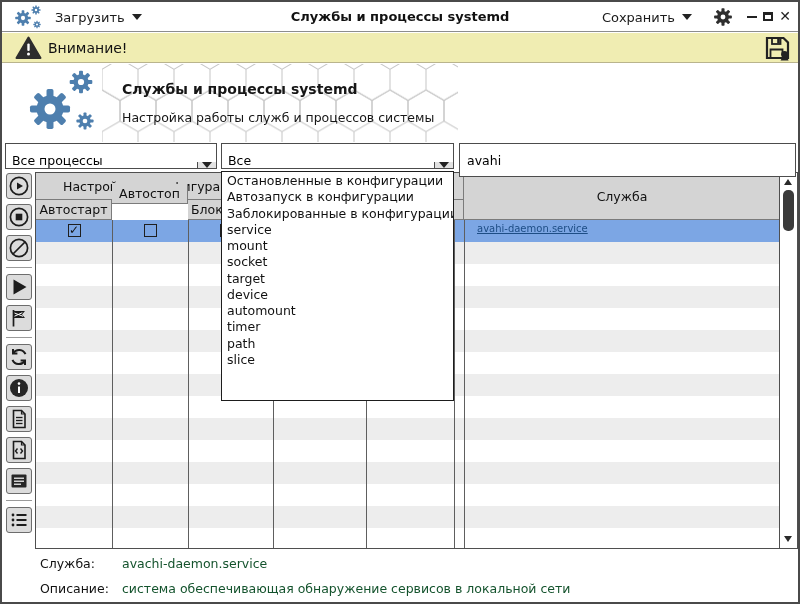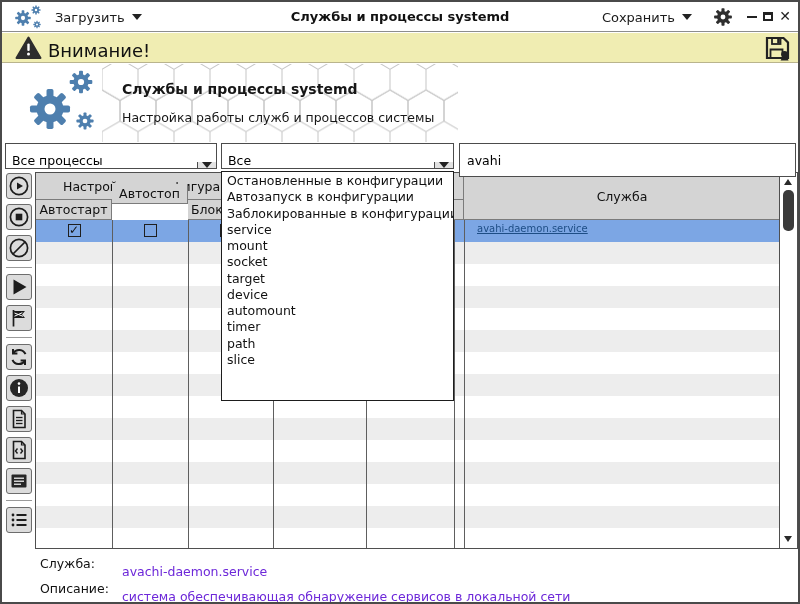--- a/index.html
+++ b/index.html
@@ -30,21 +30,21 @@
   .winbtn { position:absolute; top:0; width:16px; height:28px; display:flex;
     align-items:center; justify-content:center; cursor:pointer; color:#222; }
   .btn-min { right:38px; } .btn-max { right:22px; } .btn-close { right:5px; font-size:14px; }
   .min-shape { width:10px; height:2px; background:#222; margin-top:2px; }
   .max-shape { width:10px; height:9px; border:2px solid #222; border-top-width:3px; }
 
   
   .warnbar { position:absolute; left:0; top:31px; width:100%; height:30px;
     background:#f0edb2; border-bottom:1px solid #b9b48d; }
   .warn-icon { position:absolute; left:13px; top:3px; }
-  .warn-text { position:absolute; left:46px; top:7px; font-size:18px; color:#111; }
+  .warn-text { position:absolute; left:46px; top:7px; font-size:14px; color:#111; }
   .warn-save { position:absolute; right:7px; top:2px; cursor:pointer; background:none; border:none; padding:0; }
 
   
   .hero { position:absolute; left:0; top:62px; width:100%; height:78px; background:#fff; }
   .hexbg { position:absolute; left:100px; top:0; }
   .hero-logo { position:absolute; left:12px; top:1px; color:#4e7fae; }
   .hero-title { position:absolute; left:120px; top:17px; font-size:14px; font-weight:bold; color:#161616; }
   .hero-sub { position:absolute; left:120px; top:46px; font-size:12.5px; color:#161616; }
 
   
@@ -97,21 +97,21 @@
   .sb-arrow { position:absolute; left:4px; width:0; height:0;
     border-left:4.5px solid transparent; border-right:4.5px solid transparent; }
   .sb-up { top:6px; border-bottom:6px solid #2a2a2a; }
   .sb-down { bottom:6px; border-top:6px solid #2a2a2a; }
   .sb-thumb { position:absolute; left:3px; top:17px; width:11px; height:41px;
     background:#3b3b3b; border-radius:5px; cursor:grab; }
 
   
   .statusbar { position:absolute; left:0; top:548px; width:100%; height:52px; background:#fff; }
   .st-label { position:absolute; left:38px; font-size:12.5px; color:#111; }
-  .st-value { position:absolute; left:120px; font-size:12.5px; color:#6d28d9; white-space:nowrap;margin-top:8px; }
+  .st-value { position:absolute; left:120px; font-size:12.5px; color:#14532d; white-space:nowrap; }
   .row1 { top:6px; } .row2 { top:31px; }
 
   svg { display:block; }
 </style>
 </head>
 <body>
 
 <svg width="0" height="0" style="position:absolute">
   <defs>
     <g id="gearsym" fill="currentColor">

